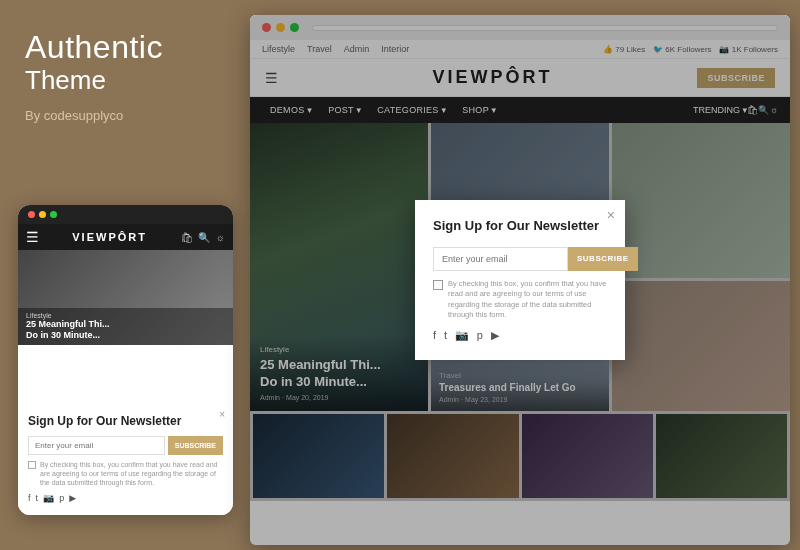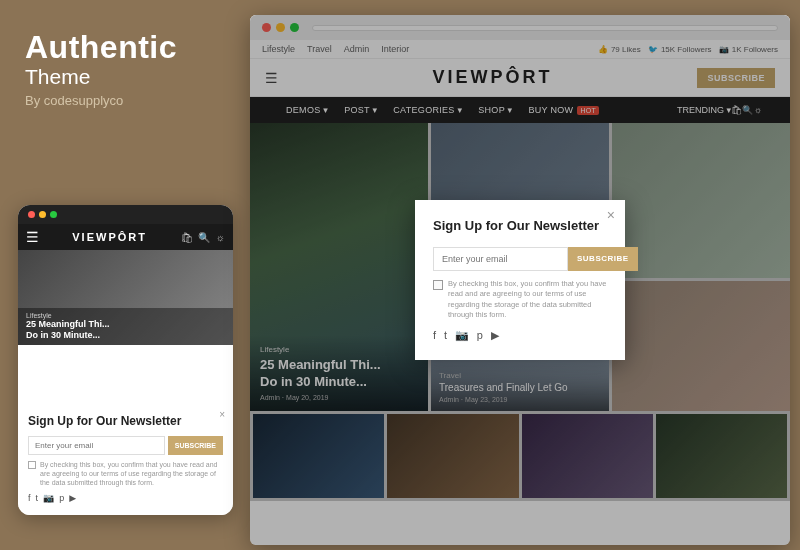--- a/index.html
+++ b/index.html
@@ -17,30 +17,30 @@
       left: 0; top: 0;
       width: 245px;
       height: 550px;
       background: #8B7355;
       padding: 30px 25px;
     }
 
     .theme-title {
       color: #fff;
       font-size: 32px;
-      font-weight: 700;
+      font-weight: 400;
       line-height: 1.1;
       letter-spacing: 0.5px;
     }
 
     .theme-subtitle {
       color: #fff;
-      font-size: 21px;
+      font-size: 26px;
       font-weight: 400;
-      margin-bottom: 4px;
+      margin-bottom: 12px;
     }
 
     .theme-by {
       color: #d4c4a8;
       font-size: 13px;
     }
 
     
     .mobile-mockup {
       position: absolute;
@@ -311,21 +311,21 @@
 
     .hamburger-icon {
       color: #444;
       font-size: 14px;
       margin-right: 10px;
     }
 
     
     .site-nav {
       background: #222;
-      padding: 0 28px;
+      padding: 0 12px;
       display: flex;
       justify-content: space-between;
     }
 
     .nav-left {
       display: flex;
       align-items: center;
     }
 
     .nav-item {
@@ -402,21 +402,21 @@
 
     .cell-category {
       color: #ccc;
       font-size: 8px;
       margin-bottom: 2px;
     }
 
     .cell-title {
       color: #fff;
       font-size: 10px;
-      font-weight: normal;
+      font-weight: bold;
       line-height: 1.2;
       margin-bottom: 2px;
     }
 
     .cell-meta {
       color: #bbb;
       font-size: 7px;
     }
 
     .hero-large-overlay {
@@ -660,38 +660,37 @@
 
   <div class="site-topbar">
     <div class="site-topbar-links">
       <a class="site-topbar-link">Lifestyle</a>
       <a class="site-topbar-link">Travel</a>
       <a class="site-topbar-link">Admin</a>
       <a class="site-topbar-link">Interior</a>
     </div>
     <div class="site-topbar-social">
       <span class="social-stat">👍 79 Likes</span>
-      <span class="social-stat">🐦 15K Followers</span>
+      <span class="social-stat">🐦 6K Followers</span>
       <span class="social-stat">📷 1K Followers</span>
     </div>
   </div>
 
   <div class="site-header">
     <span class="hamburger-icon">☰</span>
     <span class="site-logo">VIEWPÔRT</span>
     <button class="subscribe-btn-header">SUBSCRIBE</button>
   </div>
 
   <div class="site-nav">
     <div class="nav-left">
       <a class="nav-item">DEMOS ▾</a>
       <a class="nav-item">POST ▾</a>
       <a class="nav-item">CATEGORIES ▾</a>
       <a class="nav-item">SHOP ▾</a>
-      <a class="nav-item">BUY NOW <span class="nav-item-hot">HOT</span></a>
     </div>
     <div class="nav-right">
       <a class="nav-right-item">TRENDING ▾</a>
       <span class="nav-right-item">🛍</span>
       <span class="nav-right-item">🔍</span>
       <span class="nav-right-item">☼</span>
     </div>
   </div>
 
   <div class="content-area">

